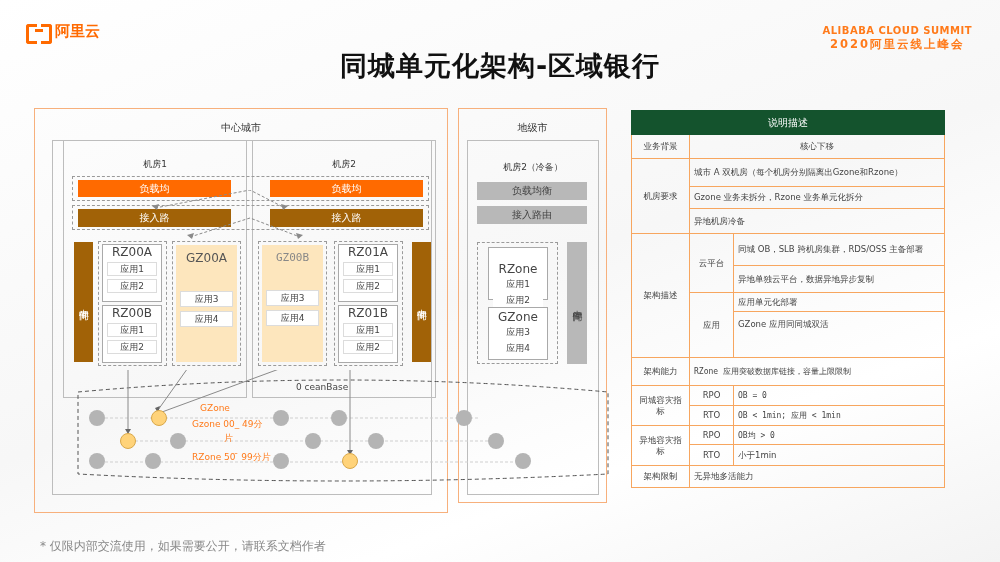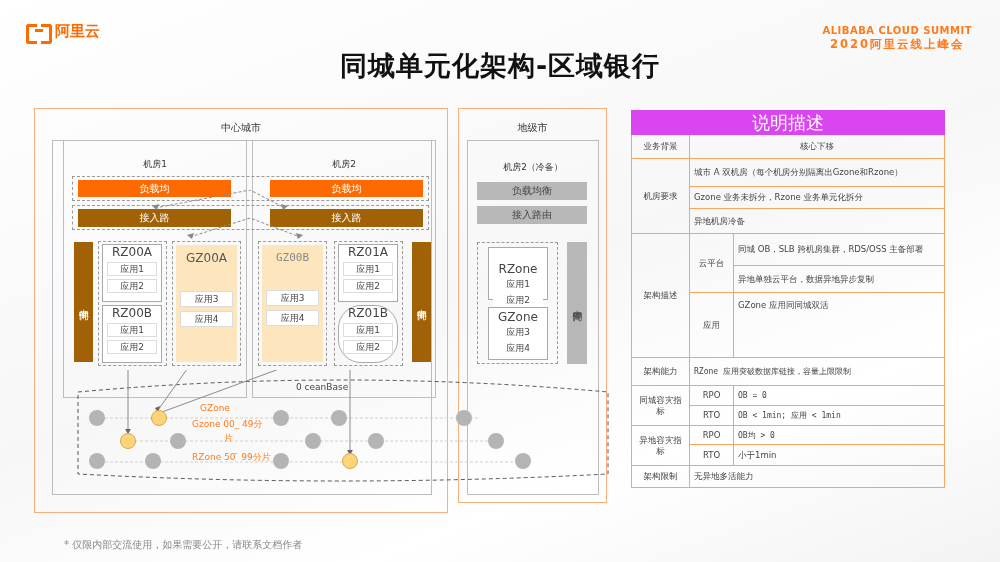--- a/index.html
+++ b/index.html
@@ -41,31 +41,31 @@
   .app { background: #fff; border: 1px solid #dcdcdc; font-size: 9px; color: #444; display: flex; align-items: center; justify-content: center; }
   .gzone { background: #fde6bd; }
   .gzone .zone-title { color: #555; }
 
   .dot { position: absolute; width: 16px; height: 16px; border-radius: 50%; background: #b4b4b4; }
   .dot.y { background: #ffd37a; border: 1px solid #d9a84a; }
   .ob-label { font-size: 9px; color: #ff7a1a; }
 
   
   .tbl { left: 631px; top: 110px; width: 314px; }
-  .tbl-head { height: 25px; background: #d946ef; color: #fff; font-size: 18px; display: flex; align-items: center; justify-content: center; }
+  .tbl-head { height: 25px; background: #14532d; color: #fff; font-size: 10px; display: flex; align-items: center; justify-content: center; }
   .row { display: flex; border-left: 1px solid #f7a65f; border-right: 1px solid #f7a65f; border-bottom: 1px solid #f7a65f; }
   .cell { font-size: 8.5px; color: #444; display: flex; align-items: center; padding: 0 4px; line-height: 11px; }
   .c1 { width: 58px; justify-content: center; border-right: 1px solid #f7a65f; text-align: center; }
   .c2 { width: 44px; justify-content: center; border-right: 1px solid #f7a65f; }
   .sub { display: flex; flex-direction: column; flex: 1; }
   .sub > div { border-bottom: 1px solid #f7a65f; }
   .sub > div:last-child { border-bottom: none; }
   .mono { font-family: "DejaVu Sans Mono", monospace; font-size: 8px; }
 
-  .footnote { left: 64px; top: 538px; font-size: 10px; color: #888; }
+  .footnote { left: 40px; top: 538px; font-size: 12px; color: #888; }
 </style>
 </head>
 <body>
 
 <div class="abs logo">
   <div class="logo-mark">
       <span></span>
     </div>
   <span>阿里云</span>
 </div>
@@ -135,21 +135,21 @@
   <div class="app" style="margin:26px 4px 0;height:16px;">应用3</div>
   <div class="app" style="margin:4px 4px 0;height:16px;">应用4</div>
 </div>
 
 <div class="abs dash-grey" style="left:334px;top:241px;width:69px;height:125px;"></div>
 <div class="abs zone" style="left:338px;top:244px;width:60px;height:58px;">
   <div class="zone-title">RZ01A</div>
   <div class="app" style="margin:3px 4px 0;height:14px;">应用1</div>
   <div class="app" style="margin:3px 4px 0;height:14px;">应用2</div>
 </div>
-<div class="abs zone" style="left:338px;top:305px;width:60px;height:58px;border-radius:23px;">
+<div class="abs zone" style="left:338px;top:305px;width:60px;height:58px;">
   <div class="zone-title">RZ01B</div>
   <div class="app" style="margin:3px 4px 0;height:14px;">应用1</div>
   <div class="app" style="margin:3px 4px 0;height:14px;">应用2</div>
 </div>
 
 <div class="abs mid bar-amber" style="left:412px;top:242px;width:19px;height:120px;">
   <span style="writing-mode:vertical-rl;letter-spacing:1px;">中间件</span>
 </div>
 
 <div class="abs frame-orange" style="left:458px;top:108px;width:149px;height:395px;"></div>
@@ -241,20 +241,21 @@
       <div style="display:flex;height:59px;">
         <div class="cell c2">云平台</div>
         <div class="sub">
           <div class="cell" style="height:32px;">同城 OB，SLB 跨机房集群，RDS/OSS 主备部署</div>
           <div class="cell" style="flex:1;">异地单独云平台，数据异地异步复制</div>
         </div>
       </div>
       <div style="display:flex;flex:1;">
         <div class="cell c2">应用</div>
         <div class="sub">
+          <div class="cell" style="height:19px;">应用单元化部署</div>
           <div class="cell" style="height:24px;">GZone 应用同同城双活</div>
         </div>
       </div>
     </div>
   </div>
 
   <div class="row" style="height:28px;">
     <div class="cell c1">架构能力</div>
     <div class="cell mono" style="flex:1;">RZone 应用突破数据库链接，容量上限限制</div>
   </div>

